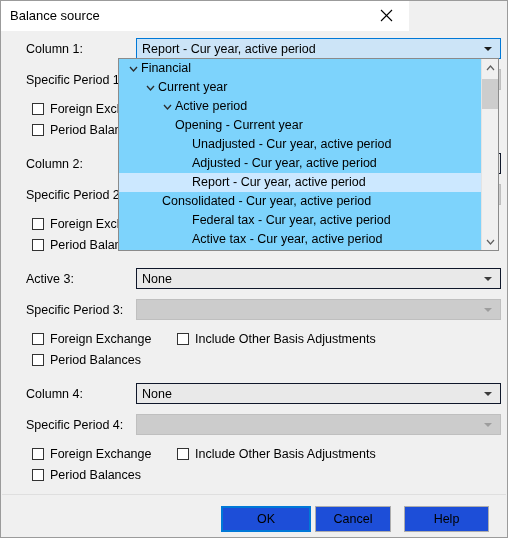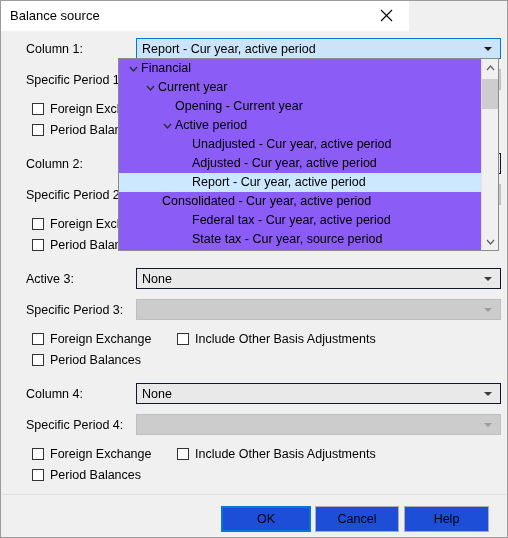--- a/index.html
+++ b/index.html
@@ -128,21 +128,21 @@
   .cblabel { font-size: 12.5px; color: #000; }
 
   
   .dropdown {
     position: absolute;
     left: 117px;
     top: 57px;
     width: 381px;
     height: 193px;
     box-sizing: border-box;
-    background: #8b5cf6;
+    background: #7dd3fc;
     border: 1px solid #8b8b8b;
     overflow: hidden;
     z-index: 50;
   }
   .tree {
     position: absolute;
     left: 0; top: 0;
     width: 363px;
     height: 100%;
     overflow: hidden;
@@ -340,49 +340,49 @@
       <span class="cblabel">Include Other Basis Adjustments</span>
     </div>
     <div class="cbrow" style="left:30px; top:437px;">
       <span class="cbox"></span>
       <span class="cblabel">Period Balances</span>
     </div>
 
     <div class="bottom-rule" style="top:463px;"></div>
 
     <div class="btn default" style="left:219px; top:475px; width:90px;">OK</div>
-    <div class="btn" style="left:313px; top:475px; width:84px;">Cancel</div>
+    <div class="btn" style="left:313px; top:475px; width:76px;">Cancel</div>
     <div class="btn" style="left:402px; top:475px; width:85px;">Help</div>
 
   </div>
 
   <div class="dropdown">
     <div class="tree" id="tree-root">
         <div class="tree-item"><span class="chev" style="left: 6px;">
             <svg width="9" height="6" viewBox="0 0 9 6" aria-hidden="true">
               <polyline points="1,1 4.5,5 8,1" fill="none" stroke="#2b2b2b" stroke-width="1.3"></polyline>
             </svg>
           </span><span class="txt" style="margin-left: 22px;">Financial</span></div>
         <div class="tree-item"><span class="chev" style="left: 23px;">
             <svg width="9" height="6" viewBox="0 0 9 6" aria-hidden="true">
               <polyline points="1,1 4.5,5 8,1" fill="none" stroke="#2b2b2b" stroke-width="1.3"></polyline>
             </svg>
           </span><span class="txt" style="margin-left: 39px;">Current year</span></div>
-        <div class="tree-item"><span class="txt" style="margin-left: 56px;">Opening - Current year</span></div>
         <div class="tree-item"><span class="chev" style="left: 40px;">
             <svg width="9" height="6" viewBox="0 0 9 6" aria-hidden="true">
               <polyline points="1,1 4.5,5 8,1" fill="none" stroke="#2b2b2b" stroke-width="1.3"></polyline>
             </svg>
           </span><span class="txt" style="margin-left: 56px;">Active period</span></div>
+        <div class="tree-item"><span class="txt" style="margin-left: 56px;">Opening - Current year</span></div>
         <div class="tree-item"><span class="txt" style="margin-left: 73px;">Unadjusted - Cur year, active period</span></div>
         <div class="tree-item"><span class="txt" style="margin-left: 73px;">Adjusted - Cur year, active period</span></div>
         <div class="tree-item selected"><span class="txt" style="margin-left: 73px;">Report - Cur year, active period</span></div>
         <div class="tree-item"><span class="txt" style="margin-left: 43px;">Consolidated - Cur year, active period</span></div>
         <div class="tree-item"><span class="txt" style="margin-left: 73px;">Federal tax - Cur year, active period</span></div>
-        <div class="tree-item"><span class="txt" style="margin-left: 73px;">State tax - Cur year, source period</span></div>
+        <div class="tree-item"><span class="txt" style="margin-left: 73px;">Active tax - Cur year, active period</span></div>
         <div class="tree-item"><span class="txt" style="margin-left: 73px;">City  tax - Cur year, active period</span></div>
       </div>
 
     <div class="sb">
       <div class="sb-btn sb-up">
         <svg width="9" height="6" viewBox="0 0 9 6" aria-hidden="true">
           <polyline points="1,5 4.5,1 8,5" fill="none" stroke="#606060" stroke-width="1.2"></polyline>
         </svg>
       </div>
       <div class="sb-thumb"></div>

